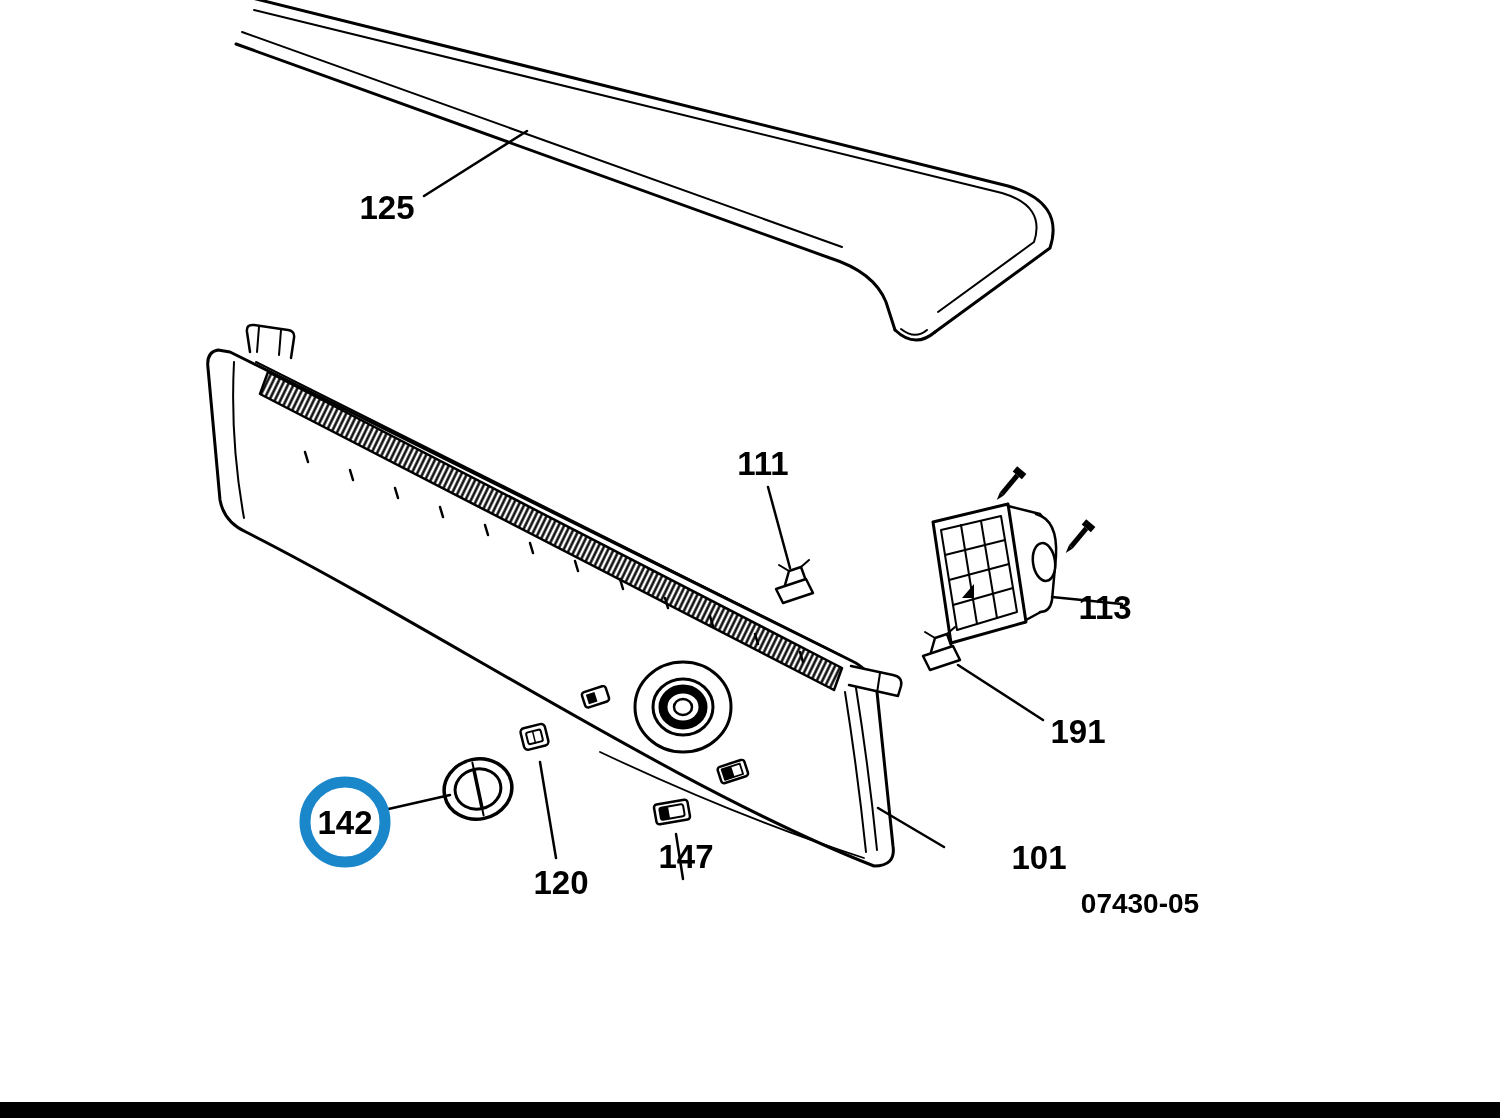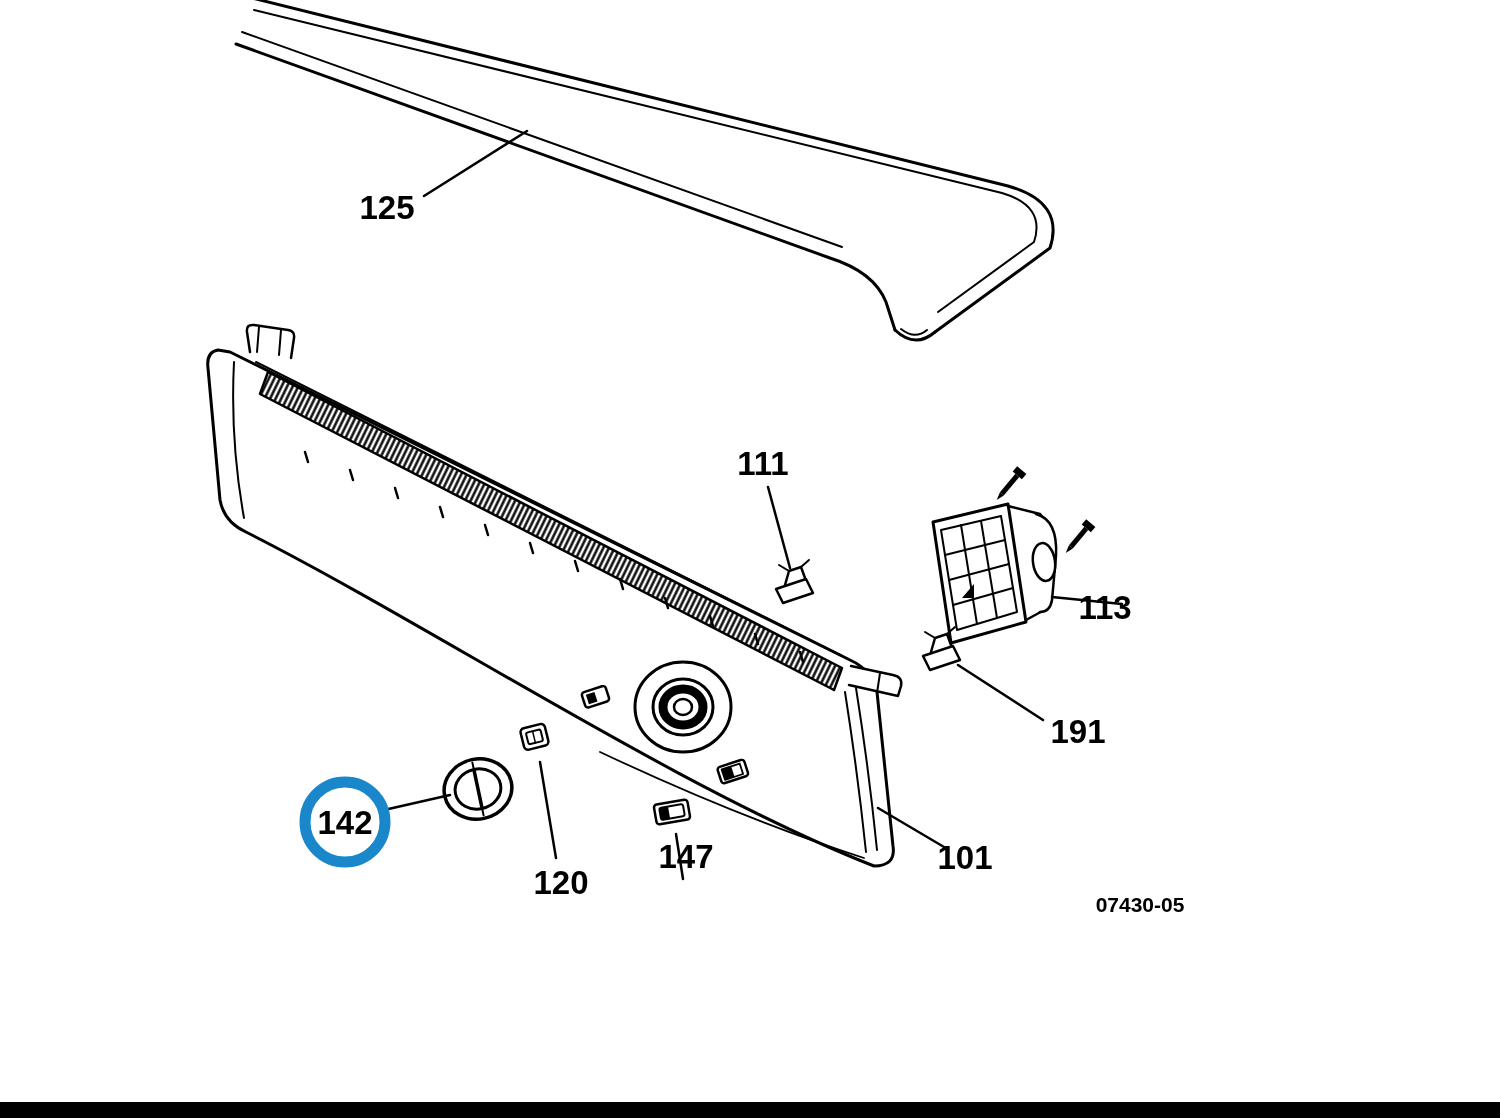--- a/index.html
+++ b/index.html
@@ -18,21 +18,21 @@
     font-size:33px;
     color:#000;
     white-space:nowrap;
     line-height:1;
     user-select:none;
   }
   .diagram-number{
     position:absolute;
     transform:translate(-50%,-50%);
     font-weight:700;
-    font-size:21px;
+    font-size:28px;
     color:#000;
     white-space:nowrap;
     line-height:1;
   }
   .footer-bar{
     position:absolute;left:0;bottom:0;width:1500px;height:16px;background:#000;
   }
 </style>
 </head>
 <body>
@@ -189,21 +189,21 @@
       </g>
 
       <circle cx="345" cy="822" r="40" fill="none" stroke="#1b87cb" stroke-width="11"></circle>
     </g>
   </svg>
 
   <div class="part-label" style="left:387px;top:207px">125</div>
   <div class="part-label" style="left:763px;top:463px">111</div>
   <div class="part-label" style="left:1105px;top:607px">113</div>
   <div class="part-label" style="left:1078px;top:731px">191</div>
-  <div class="part-label" style="left:965px;top:857px">101</div>
+  <div class="part-label" style="left:1039px;top:857px">101</div>
   <div class="part-label" style="left:345px;top:822px">142</div>
   <div class="part-label" style="left:561px;top:882px">120</div>
   <div class="part-label" style="left:686px;top:856px">147</div>
 
   <div class="diagram-number" style="left:1140px;top:904px">07430-05</div>
 
   <div class="footer-bar"></div>
 </div>
 
 </body></html>

